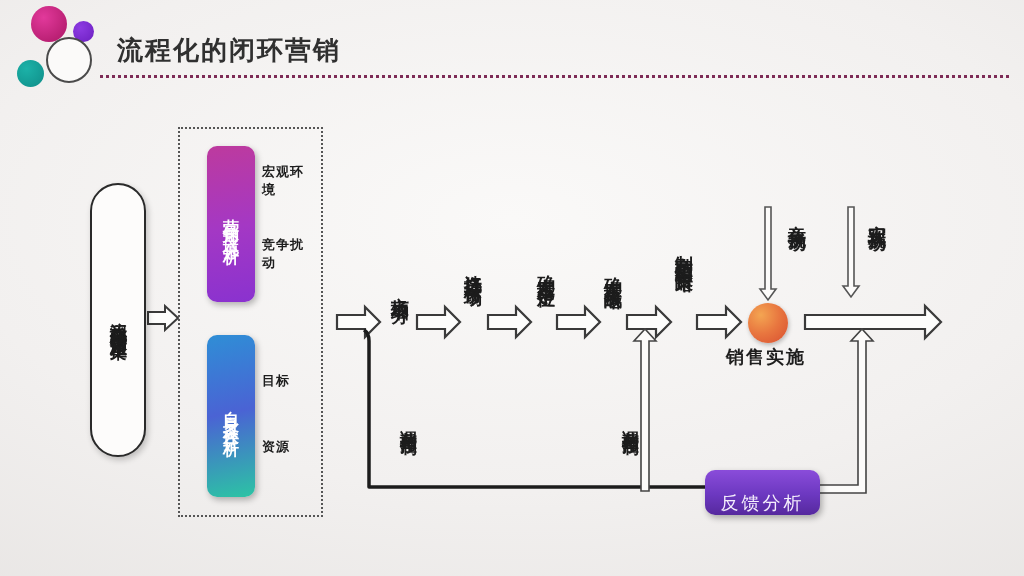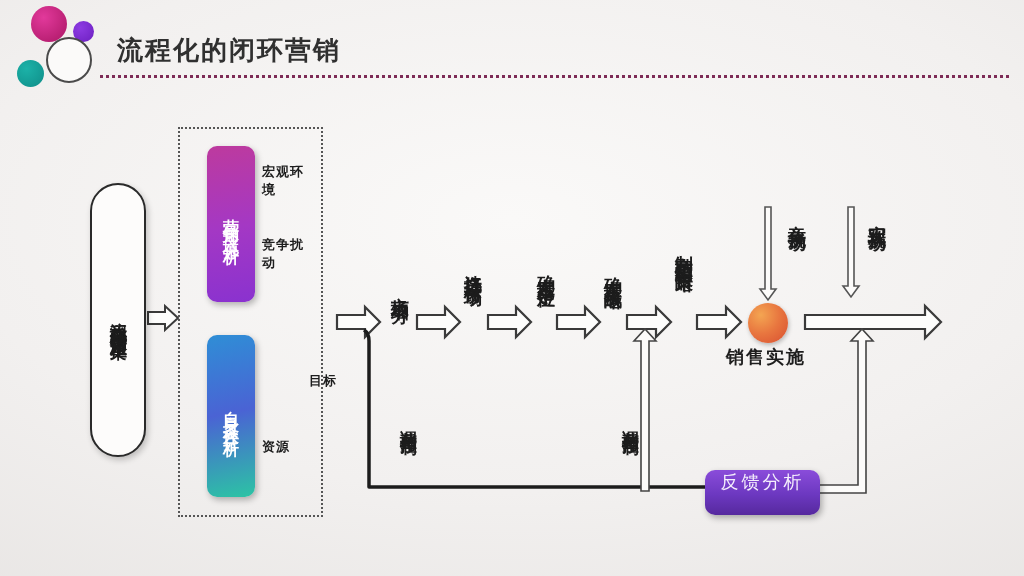--- a/index.html
+++ b/index.html
@@ -31,21 +31,21 @@
   
   #dash-box{left:178px;top:127px;width:145px;height:390px;border:2px dotted #555;box-sizing:border-box;z-index:2;}
   .card{width:48px;border-radius:10px;display:flex;align-items:center;justify-content:center;
     box-shadow:2px 3px 6px rgba(0,0,0,0.28);z-index:2;}
   .card .vtext{color:#fff;font-size:16px;letter-spacing:6px;font-weight:600;}
   #card-env{left:207px;top:146px;height:156px;background:linear-gradient(172deg,#bd3a9e 0%,#a438c4 52%,#8a32cf 100%);}
   #card-self{left:207px;top:335px;height:162px;background:linear-gradient(168deg,#2f8ed6 0%,#4a63d4 48%,#2cc4a4 100%);}
   .side-label{font-size:13px;font-weight:600;line-height:1.35;letter-spacing:1px;z-index:3;}
   #lbl-macro-env{left:262px;top:163px;width:42px;}
   #lbl-comp-env{left:262px;top:236px;width:42px;}
-  #lbl-goal{left:262px;top:372px;margin-left:47px;}
+  #lbl-goal{left:262px;top:372px;}
   #lbl-res{left:262px;top:438px;}
   
   .step{width:22px;z-index:3;font-size:18px;}
   #step-0{left:389px;top:283px;height:88px;}
   #step-1{left:462px;top:260px;height:130px;}
   #step-2{left:535px;top:261px;height:130px;}
   #step-3{left:602px;top:263px;height:130px;}
   #step-4{left:673px;top:240px;height:172px;}
   
   #dist-0{left:786px;top:211px;height:88px;width:22px;font-size:18px;z-index:3;}
@@ -55,21 +55,21 @@
     background:radial-gradient(circle at 32% 30%,#f4a552 0%,#e8763f 48%,#d84e30 100%);
     box-shadow:1px 2px 4px rgba(0,0,0,0.25);}
   #lbl-sales{left:726px;top:345px;width:84px;text-align:left;font-size:18px;font-weight:600;letter-spacing:2px;z-index:3;}
   
   .adjust{width:44px;height:64px;font-size:17px;letter-spacing:2px;line-height:22px;z-index:3;}
   #adjust-0{left:375px;top:416px;}
   #adjust-1{left:597px;top:416px;}
   
   #feedback-box{left:705px;top:470px;width:115px;height:45px;border-radius:10px;z-index:2;
     background:linear-gradient(180deg,#8a4cda 0%,#6c38c0 55%,#56299e 100%);
-    display:flex;align-items:flex-start;justify-content:center;
+    display:flex;align-items:flex-end;justify-content:center;
     box-shadow:2px 3px 6px rgba(0,0,0,0.3);}
   #feedback-box span{color:#f4eefc;font-size:18px;letter-spacing:3px;font-weight:500;}
   
   #lines{position:absolute;left:0;top:0;z-index:1;}
 </style>
 </head>
 <body>
 
 <div id="slide">
 

